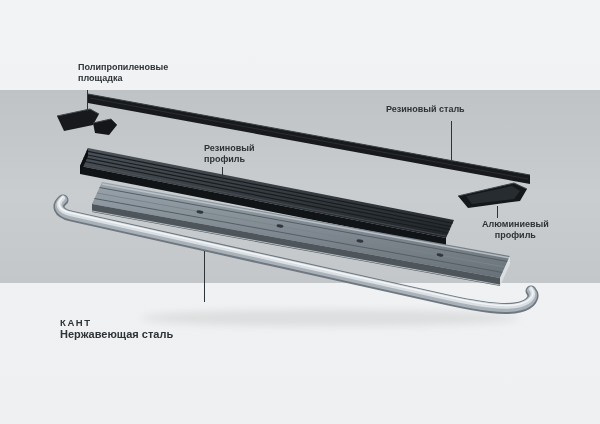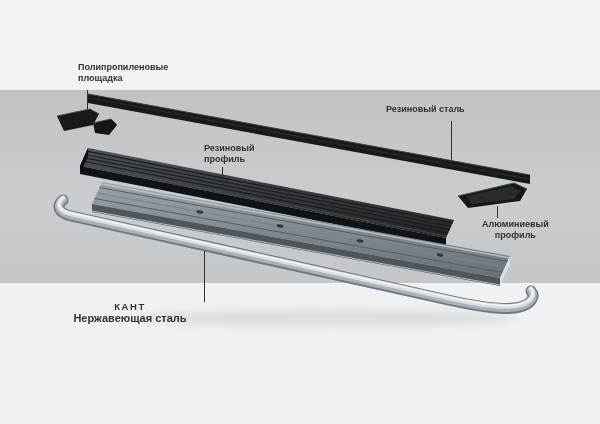--- a/index.html
+++ b/index.html
@@ -13,21 +13,21 @@
     background:linear-gradient(#bfc3c6 0%,#c9cdd0 55%,#c3c7ca 100%);
   }
   .parts-svg{position:absolute;left:0;top:0;}
   .label{
     position:absolute;color:#2e3337;font-weight:bold;font-size:9px;
     line-height:11px;white-space:nowrap;
   }
   .label .sub{font-size:11px;font-weight:bold;}
   .kant-title{font-size:9.5px;letter-spacing:1.6px;line-height:12px;}
   .leader{position:absolute;width:1px;background:#2e3337;}
-  .ta-right{text-align:center;}
+  .ta-right{text-align:left;margin-top:16px;}
 </style>
 </head>
 <body>
 
 <div class="stage">
 
   <div class="band"></div>
 
   <svg class="parts-svg" width="600" height="424" viewBox="0 0 600 424">
     <defs>

